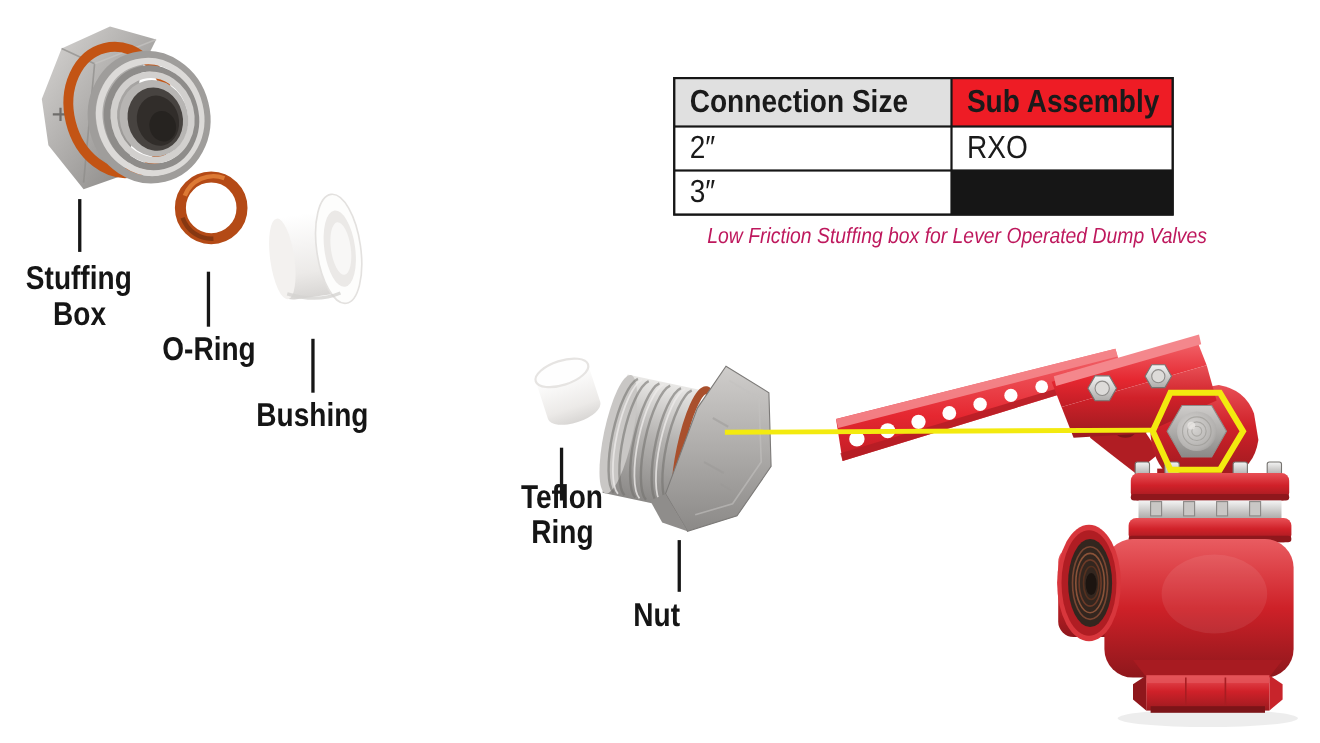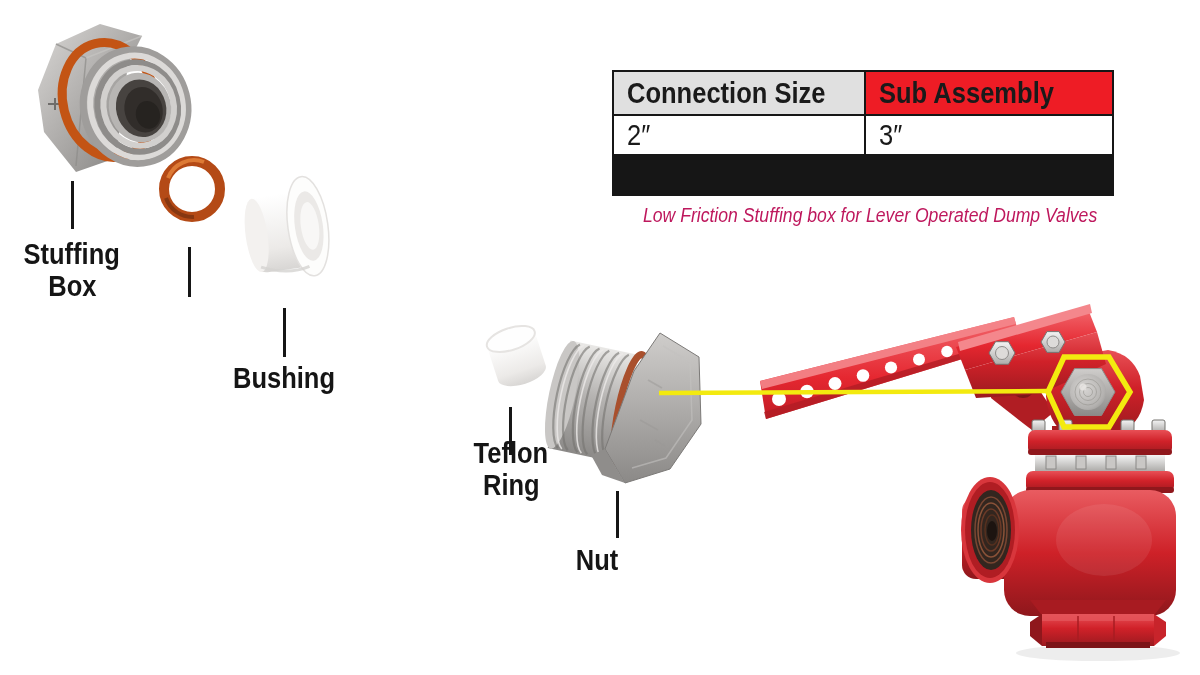--- a/index.html
+++ b/index.html
@@ -10,21 +10,21 @@
   .illustration{position:absolute;left:0;top:0;width:1200px;height:675px;}
   
   .part-label{
     position:absolute;width:170px;text-align:center;font-weight:bold;
     font-size:30px;line-height:32px;color:#151515;
   }
   .part-label .cond{display:inline-block;transform:scaleX(.85);transform-origin:50% 50%;white-space:nowrap;}
   .leader{position:absolute;width:3px;background:#161616;}
   
   .spec-table{
-    position:absolute;left:612px;top:70px;width:502px;box-sizing:border-box;
+    position:absolute;left:612px;top:70px;width:455px;box-sizing:border-box;
     border:2.5px solid #161616;background:#161616;
     display:grid;grid-template-columns:250px 1fr;grid-template-rows:42px 38px 38px;gap:2px;
   }
   .cell{
     background:#ffffff;display:flex;align-items:center;padding-left:13px;
     font-size:29px;white-space:nowrap;overflow:hidden;
   }
   .cell .cond{display:inline-block;transform:scaleX(.88);transform-origin:0 50%;white-space:nowrap;}
   .cell.hdr{font-weight:bold;}
   .table-caption{
@@ -235,20 +235,23 @@
   <div class="leader" style="left:71px;top:181px;height:48px;"></div>
   <div class="leader" style="left:188px;top:247px;height:50px;"></div>
   <div class="leader" style="left:283px;top:308px;height:49px;"></div>
   <div class="leader" style="left:509px;top:407px;height:48px;"></div>
   <div class="leader" style="left:616px;top:491px;height:47px;"></div>
 
   <div class="part-label" style="left:-13px;top:238px;">
     <span class="cond">Stuffing</span><br>
     <span class="cond">Box</span>
   </div>
+  <div class="part-label" style="left:105px;top:302px;">
+    <span class="cond">O-Ring</span>
+  </div>
   <div class="part-label" style="left:199px;top:362px;text-decoration:underline;">
     <span class="cond">Bushing</span>
   </div>
   <div class="part-label" style="left:426px;top:437px;">
     <span class="cond">Teflon</span><br>
     <span class="cond">Ring</span>
   </div>
   <div class="part-label" style="left:512px;top:544px;">
     <span class="cond">Nut</span>
   </div>
@@ -257,20 +260,23 @@
     <div class="cell hdr" style="background:#e0e0e0;">
       <span class="cond">Connection Size</span>
     </div>
     <div class="cell hdr" style="background:#ee1c25;">
       <span class="cond">Sub Assembly</span>
     </div>
     <div class="cell">
       <span class="cond">2″</span>
     </div>
     <div class="cell">
+      <span class="cond">RXO</span>
+    </div>
+    <div class="cell">
       <span class="cond">3″</span>
     </div>
   </div>
   <div class="table-caption">
     <span class="cond">Low Friction Stuffing box for Lever Operated Dump Valves</span>
   </div>
 
 </div>
 
 </body></html>

